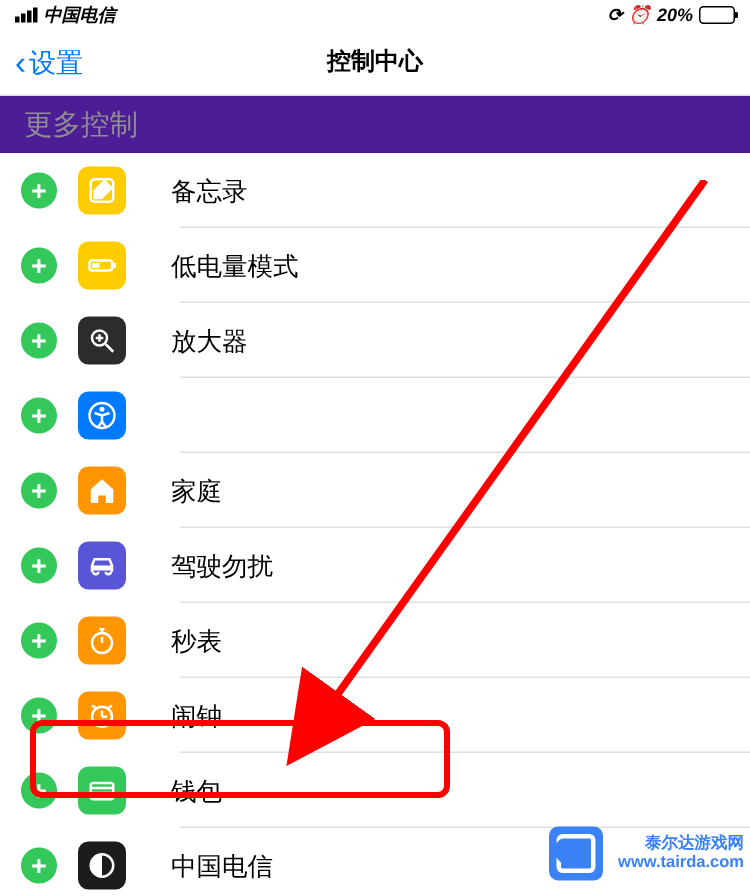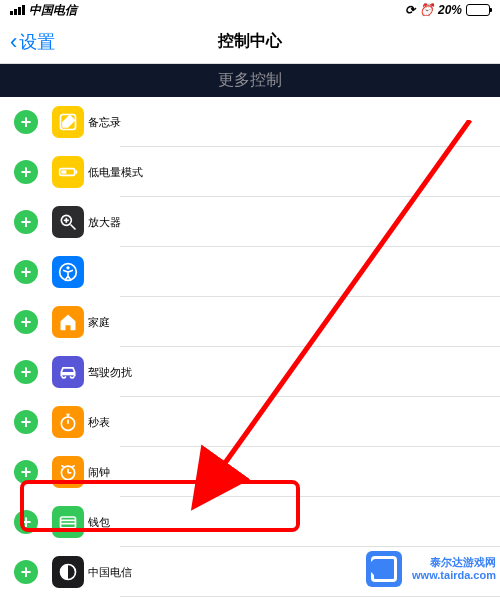--- a/index.html
+++ b/index.html
@@ -40,24 +40,23 @@
       align-items: center;
       padding: 0 10px;
       border-bottom: 1px solid #ddd;
       position: relative;
     }
     .back-btn { color: #007aff; font-size: 18px; display: flex; align-items: center; gap: 2px; }
     .back-chevron { font-size: 22px; }
     .nav-title { position: absolute; left: 50%; transform: translateX(-50%); font-size: 16px; font-weight: 600; }
     .section-header {
       padding: 6px 16px;
-      font-size: 16px;
+      font-size: 19px;
       color: #8e8e93;
-      background: #0f172a;
-      text-align: center;
+      background: #4c1d95;
     }
     .list { background: #fff; }
     .row {
       display: flex;
       align-items: center;
       height: 50px;
       padding-left: 14px;
       position: relative;
     }
     .row .divider {
@@ -67,21 +66,21 @@
     .add-btn {
       width: 24px; height: 24px; border-radius: 50%; background: #34c759;
       display: flex; align-items: center; justify-content: center; color: #fff; font-size: 18px; font-weight: bold;
       flex-shrink: 0;
     }
     .app-icon {
       width: 32px; height: 32px; border-radius: 7px; margin-left: 14px;
       display: flex; align-items: center; justify-content: center; flex-shrink: 0;
     }
     .app-icon svg { width: 20px; height: 20px; }
-    .row-label { margin-left: 4px; font-size: 11px; }
+    .row-label { margin-left: 30px; font-size: 17px; }
     .ic-notes{background:#ffcc00}.ic-lowpower{background:#ffcc00}.ic-magnifier{background:#2c2c2e}.ic-accessibility{background:#007aff}.ic-home{background:#ff9500}.ic-dnd{background:#5856d6}.ic-stopwatch{background:#ff9500}.ic-alarm{background:#ff9500}.ic-wallet{background:#34c759}.ic-dark{background:#1c1c1e}
     .highlight-box {
       position: absolute;
       border: 4px solid #ff0000;
       border-radius: 8px;
       pointer-events: none;
       left: 20px;
       width: 280px;
       top: 480px;
       height: 52px;

